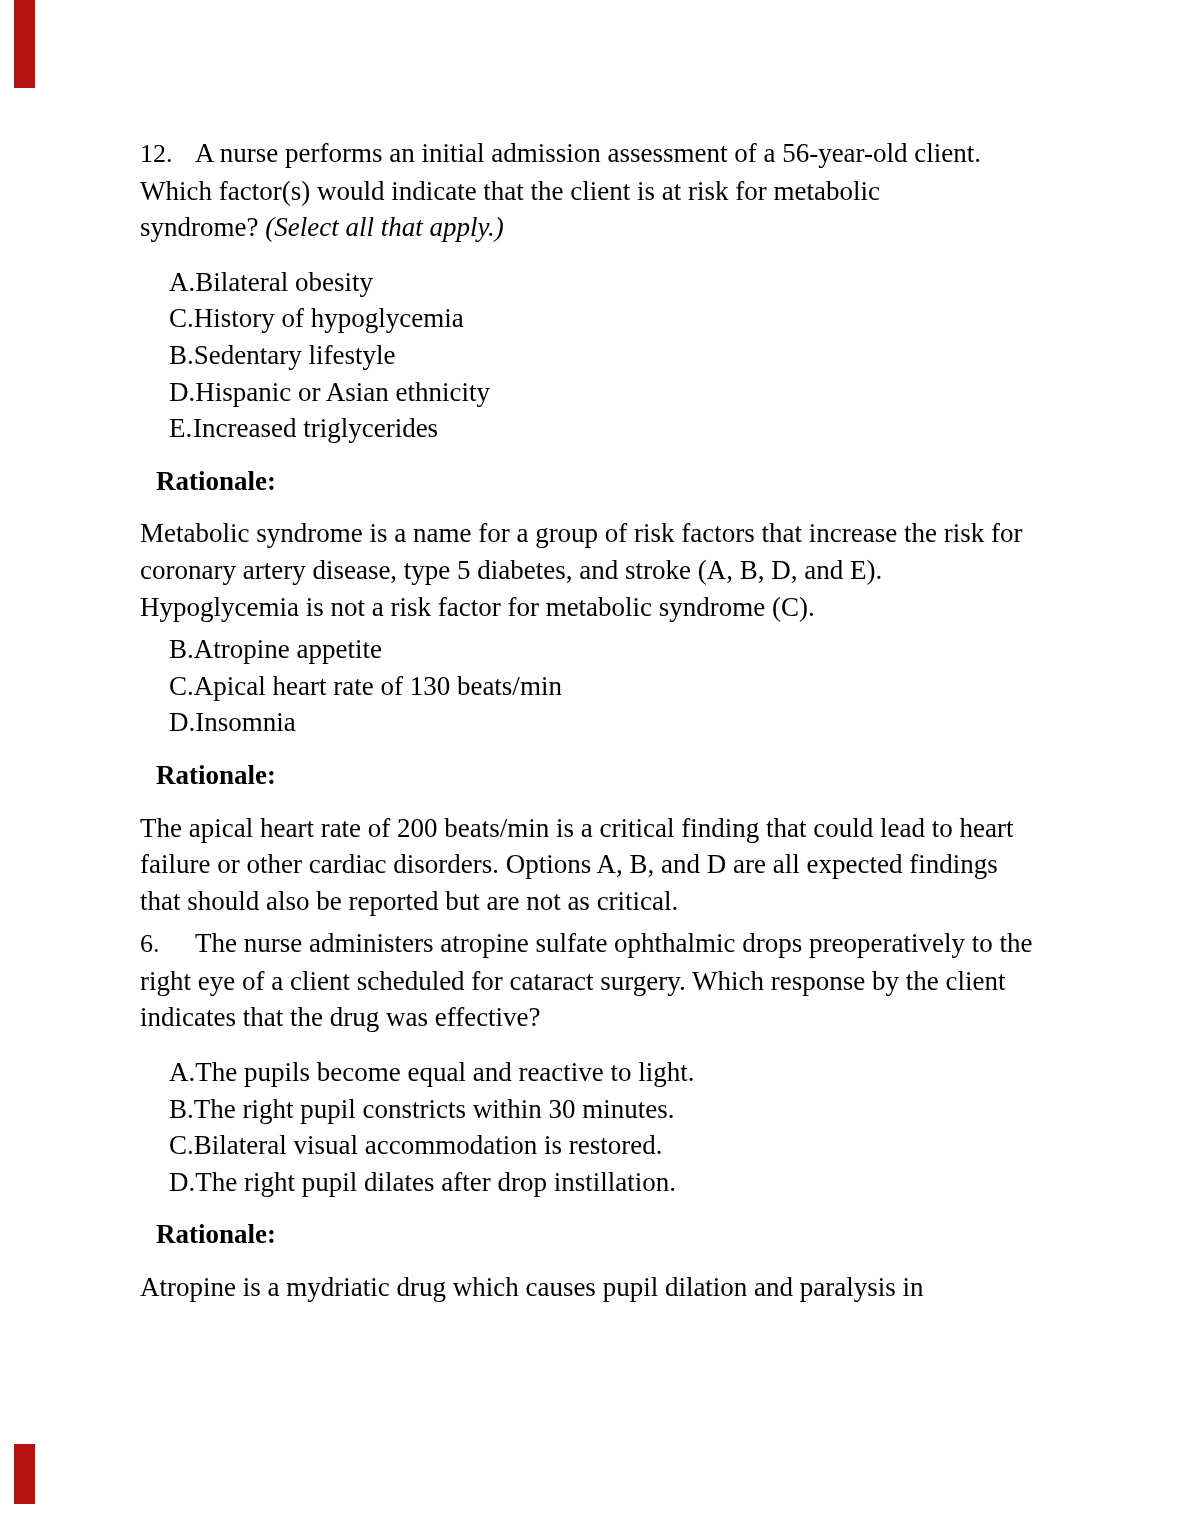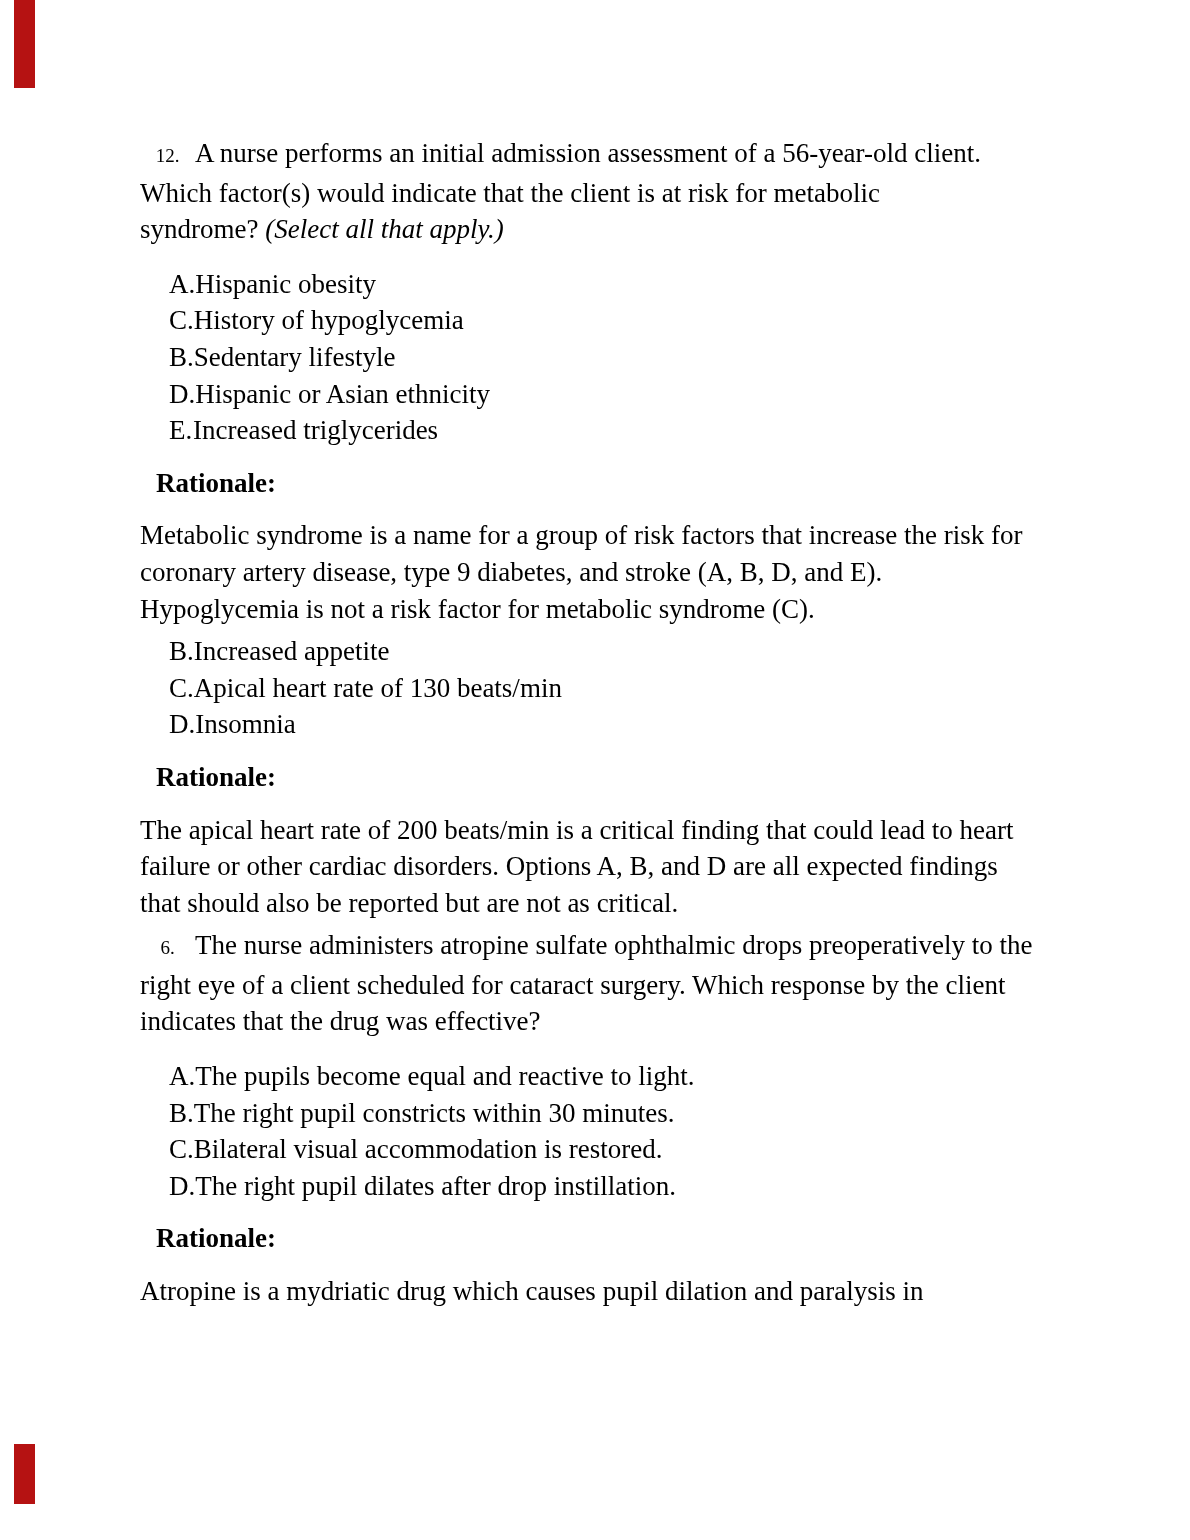--- a/index.html
+++ b/index.html
@@ -15,22 +15,21 @@
     overflow: hidden;
     box-sizing: border-box;
     padding: 135px 95px 0 140px;
   }
   p { margin: 0; }
   .q-para { margin: 0 0 18px 0; }
   .qtext, .rationale { white-space: pre-line; }
   .qnum {
     display: inline-block;
     min-width: 55px;
-    font-size: 19px;
-    text-align: center;
+    font-size: 26px;
   }
   .qitalic { font-style: italic; text-align: right; }
   .options { margin: 0; }
   .option { padding-left: 29px; }
   .opt-letter { display: inline-block; min-width: 24px; }
   .rationale-label { font-weight: bold; margin: 16px; }
   .rationale { margin: 0 0 6px 0; }
   .edge-mark {
     position: absolute;
     left: 14px;
@@ -45,40 +44,40 @@
 
 <div class="edge-mark edge-mark-top"></div>
 <div class="edge-mark edge-mark-bottom"></div>
 
 <main id="questions">
   <section class="question-block">
     <p class="q-para"><span class="qnum">12.</span><span class="qtext">A nurse performs an initial admission assessment of a 56-year-old client.
 Which factor(s) would indicate that the client is at risk for metabolic
 syndrome? </span><span class="qitalic">(Select all that apply.)</span></p>
     <div class="options">
-  <div class="option"><span class="opt-letter">A.</span><span class="opt-text">Hispanic obesity</span></div>
+  <div class="option"><span class="opt-letter">A.</span><span class="opt-text">Bilateral obesity</span></div>
 
   <div class="option"><span class="opt-letter">C.</span><span class="opt-text">History of hypoglycemia</span></div>
 
   <div class="option"><span class="opt-letter">B.</span><span class="opt-text">Sedentary lifestyle</span></div>
 
   <div class="option"><span class="opt-letter">D.</span><span class="opt-text">Hispanic or Asian ethnicity</span></div>
 
   <div class="option"><span class="opt-letter">E.</span><span class="opt-text">Increased triglycerides</span></div>
 </div>
     <p class="rationale-label">Rationale:</p>
     <p class="rationale">Metabolic syndrome is a name for a group of risk factors that increase the risk for
-coronary artery disease, type 9 diabetes, and stroke (A, B, D, and E).
+coronary artery disease, type 5 diabetes, and stroke (A, B, D, and E).
 Hypoglycemia is not a risk factor for metabolic syndrome (C).</p>
   </section>
 
   <section class="question-block">
     <div class="options">
 
-  <div class="option"><span class="opt-letter">B.</span><span class="opt-text">Increased appetite</span></div>
+  <div class="option"><span class="opt-letter">B.</span><span class="opt-text">Atropine appetite</span></div>
 
   <div class="option"><span class="opt-letter">C.</span><span class="opt-text">Apical heart rate of 130 beats/min</span></div>
 
   <div class="option"><span class="opt-letter">D.</span><span class="opt-text">Insomnia</span></div>
 </div>
     <p class="rationale-label">Rationale:</p>
     <p class="rationale">The apical heart rate of 200 beats/min is a critical finding that could lead to heart
 failure or other cardiac disorders. Options A, B, and D are all expected findings
 that should also be reported but are not as critical.</p>
   </section>

